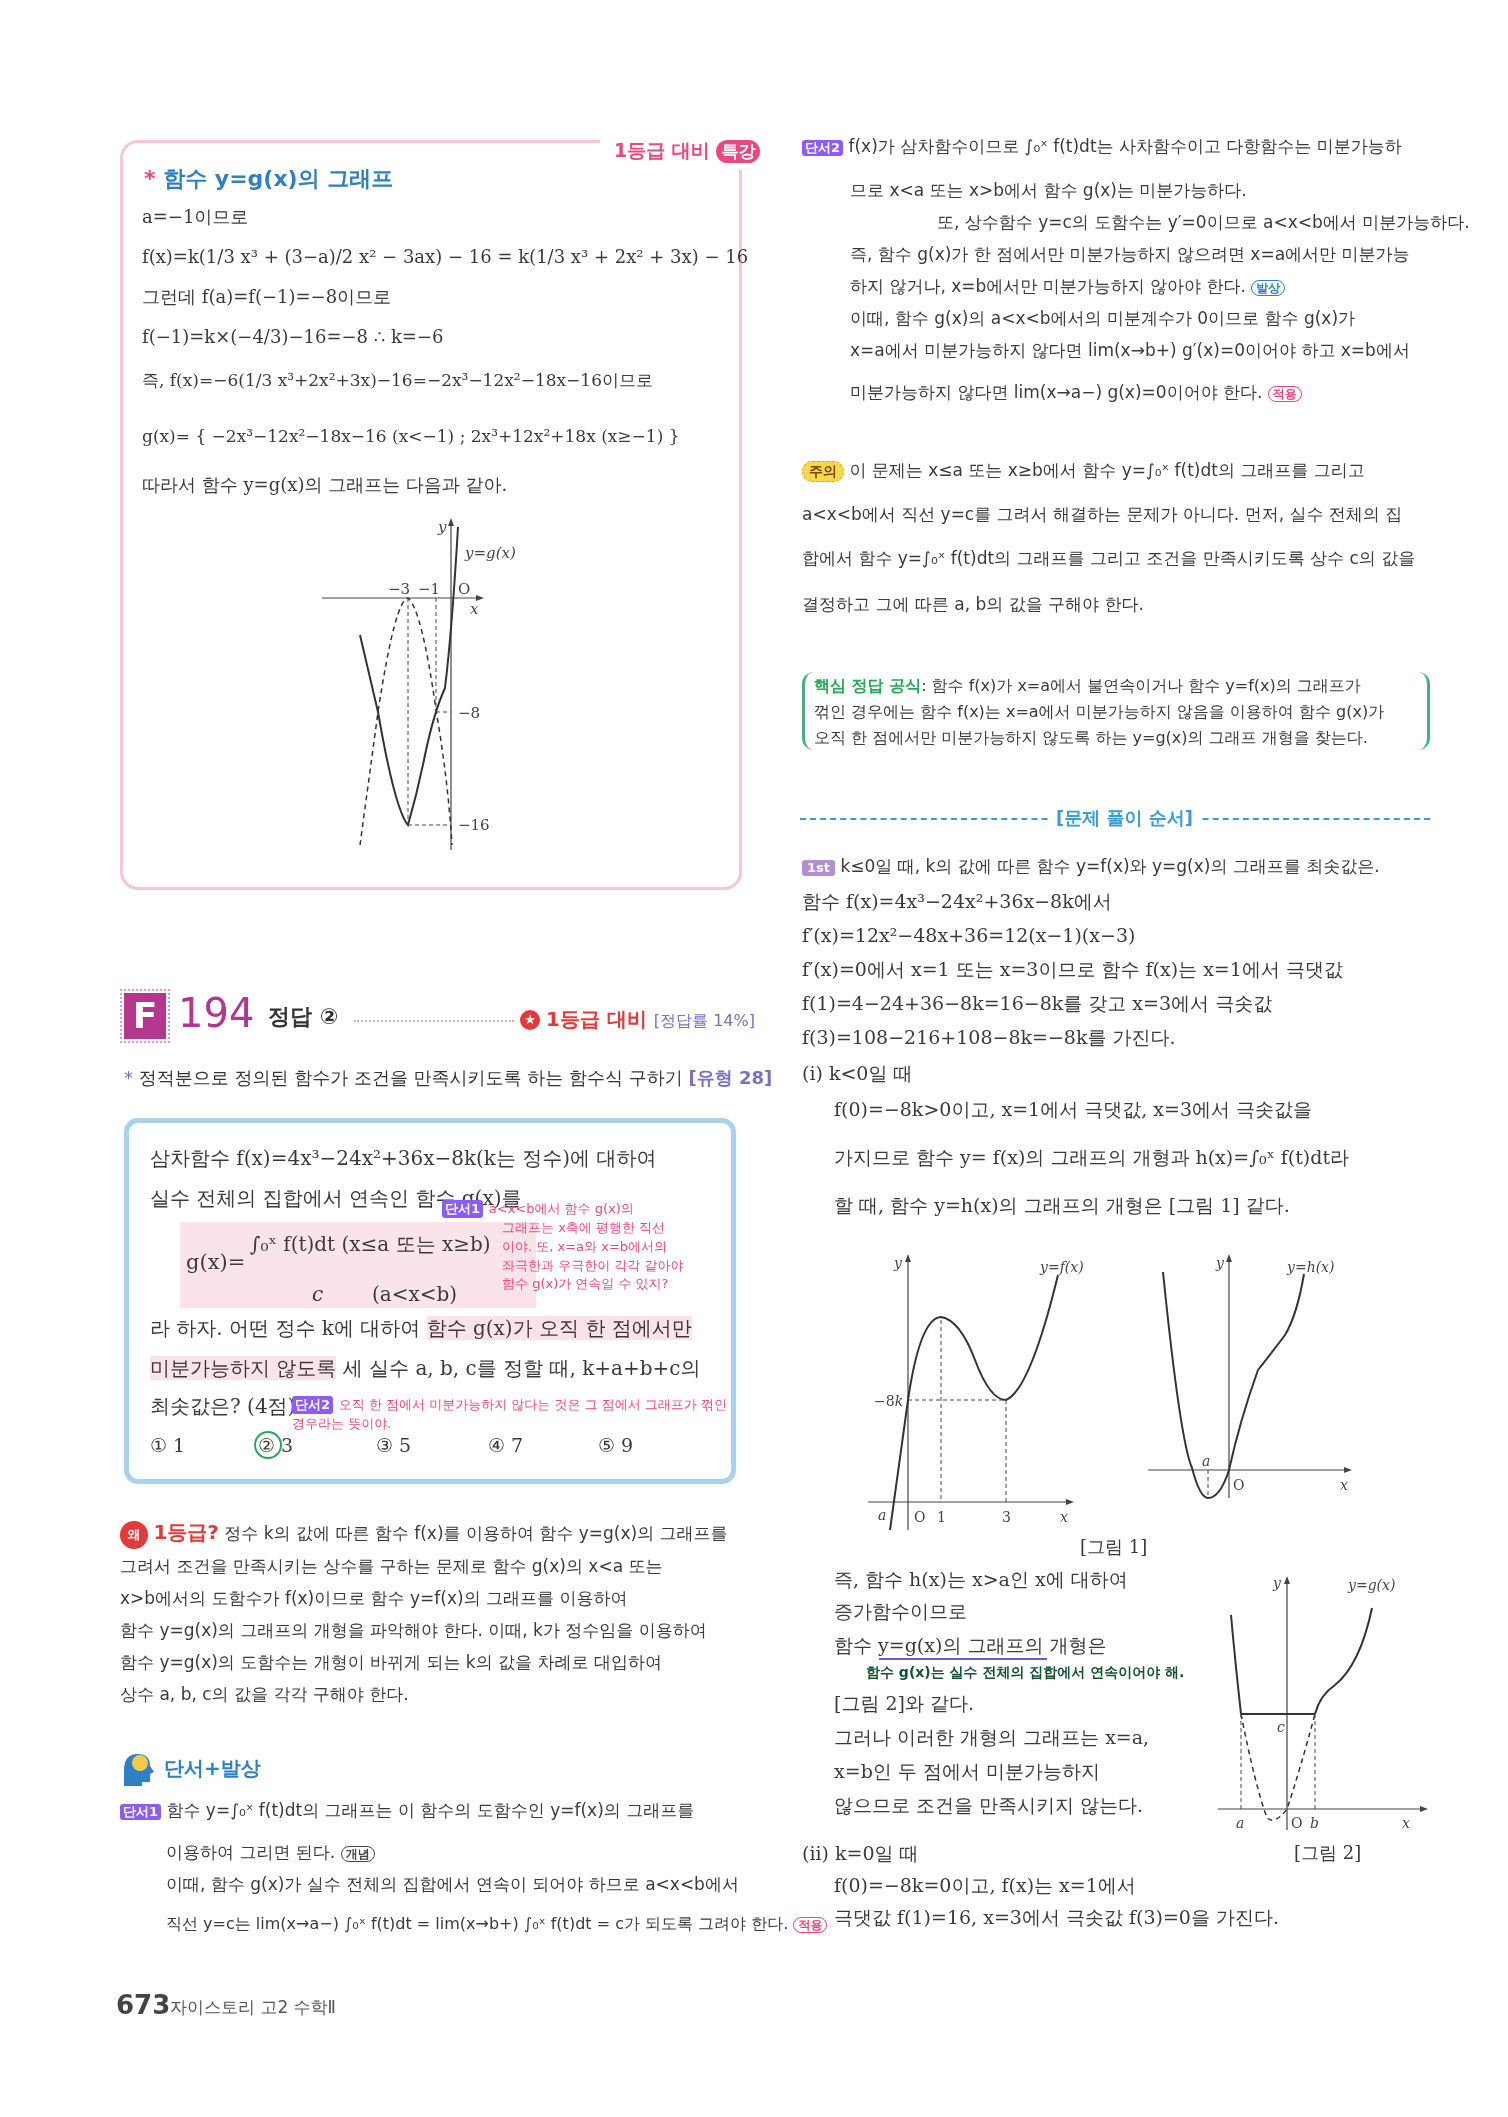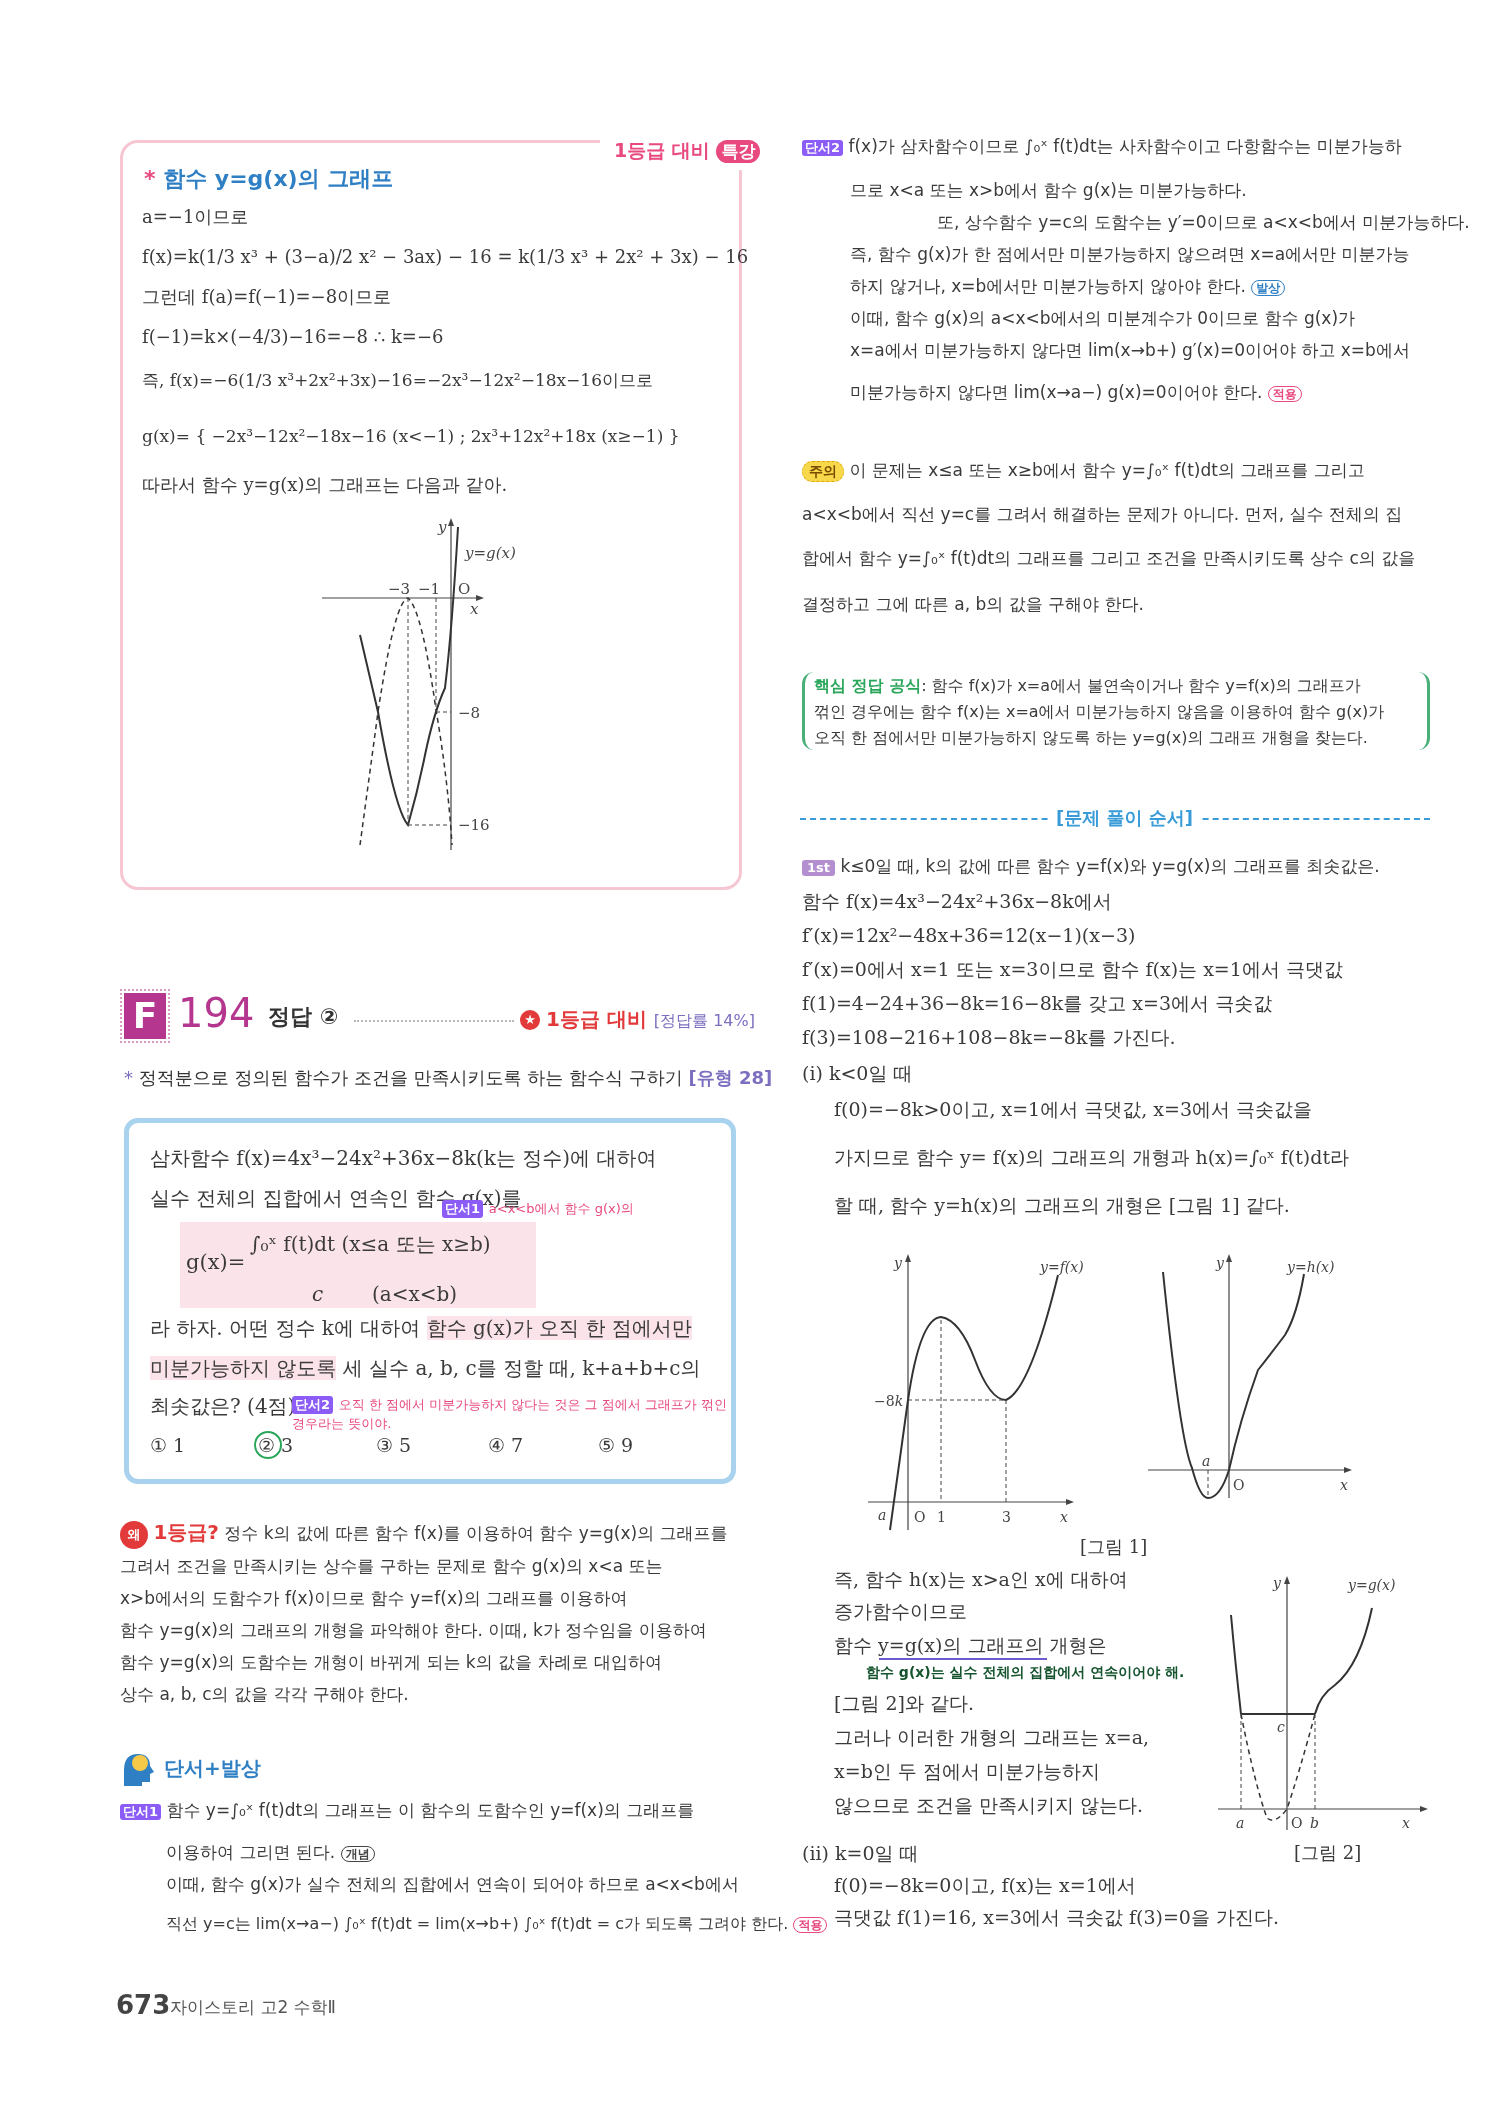--- a/index.html
+++ b/index.html
@@ -119,20 +119,26 @@
 <div class="line n" style="left:150px;top:1146px;font-size:20px;">삼차함수 f(x)=4x³−24x²+36x−8k(k는 정수)에 대하여</div>
 <div class="line n" style="left:150px;top:1186px;font-size:20px;">실수 전체의 집합에서 연속인 함수 g(x)를</div>
 <div class="line n" style="left:186px;top:1250px;font-size:21px;">g(x)=</div>
 <div class="line n" style="left:250px;top:1232px;font-size:20px;">∫₀ˣ f(t)dt (x≤a 또는 x≥b)</div>
 <div class="line m" style="left:312px;top:1282px;font-size:20px;">c</div>
 <div class="line n" style="left:372px;top:1282px;font-size:20px;">(a&lt;x&lt;b)</div>
 
 <div class="abs" style="left:442px;top:1196px;width:300px;">
   <span class="hint-tag">단서1</span>
   <span class="hint-text">a&lt;x&lt;b에서 함수 g(x)의</span><br>
+  <div style="margin-left:60px;">
+    <div class="hint-text">그래프는 x축에 평행한 직선</div>
+    <div class="hint-text">이야. 또, x=a와 x=b에서의</div>
+    <div class="hint-text">좌극한과 우극한이 각각 같아야</div>
+    <div class="hint-text">함수 g(x)가 연속일 수 있지?</div>
+  </div>
 </div>
 
 <div class="line n" style="left:150px;top:1316px;font-size:20px;">
   <span>라 하자. 어떤 정수 k에 대하여 </span><span class="hl">함수 g(x)가 오직 한 점에서만</span>
 </div>
 <div class="line n" style="left:150px;top:1356px;font-size:20px;">
   <span class="hl">미분가능하지 않도록</span><span> 세 실수 a, b, c를 정할 때, k+a+b+c의</span>
 </div>
 <div class="line n" style="left:150px;top:1394px;font-size:20px;">최솟값은? (4점)</div>
 <div class="abs" style="left:292px;top:1392px;white-space:nowrap;">

